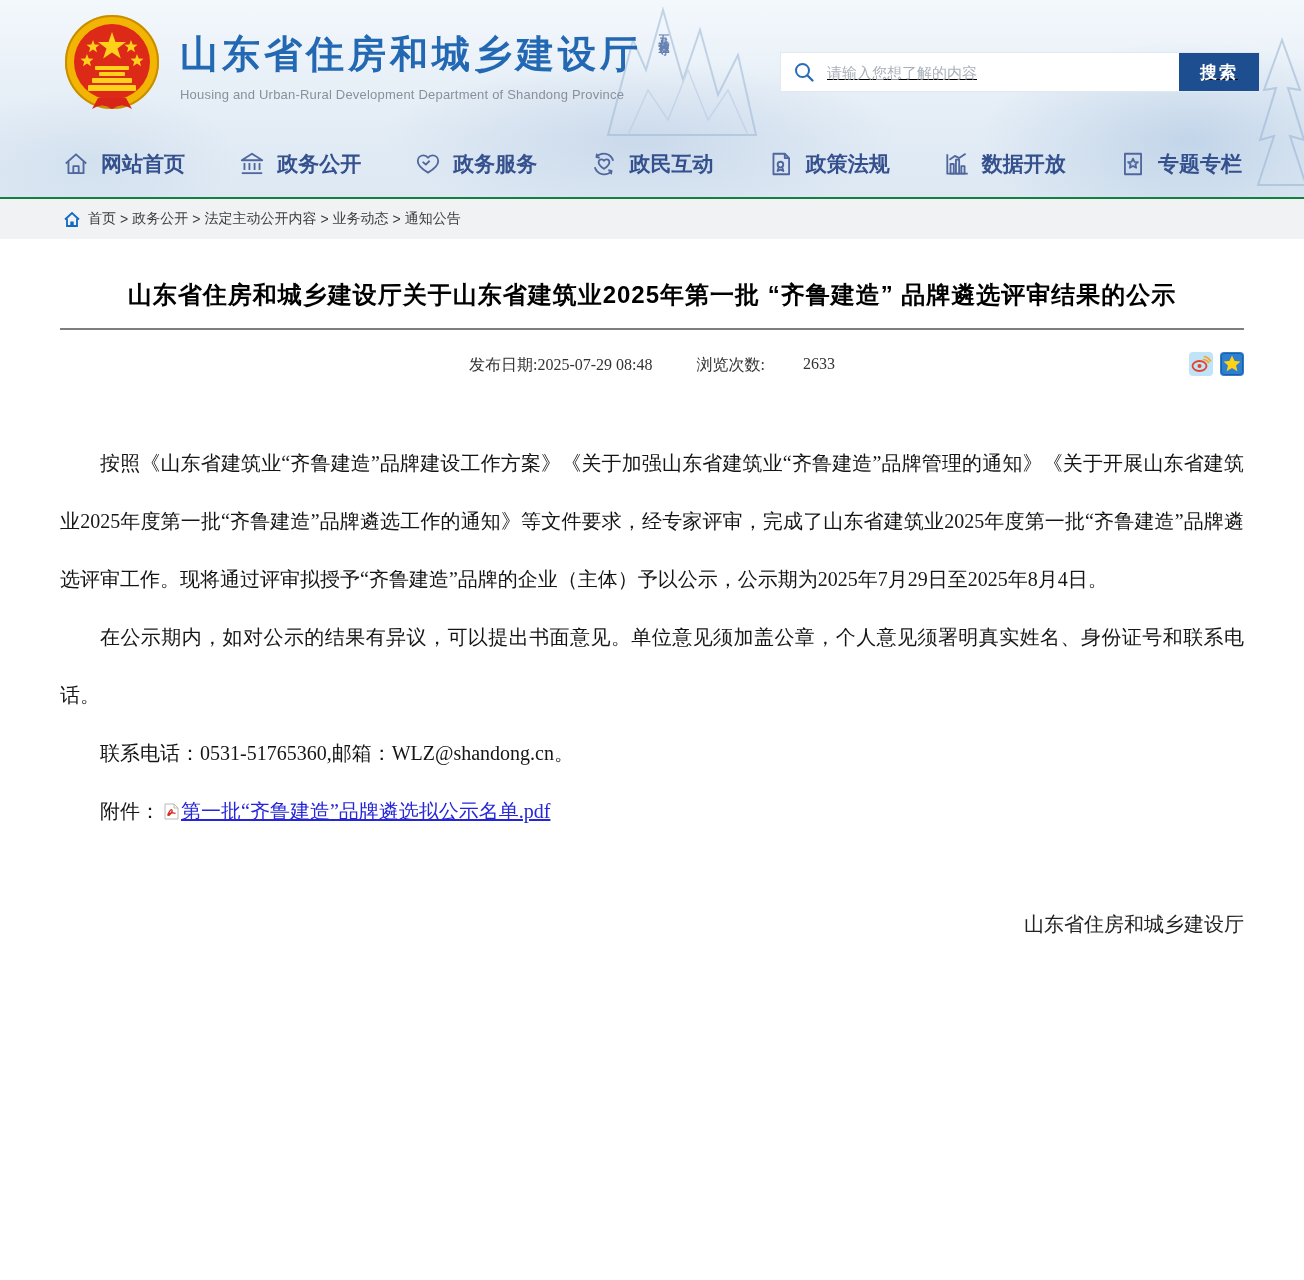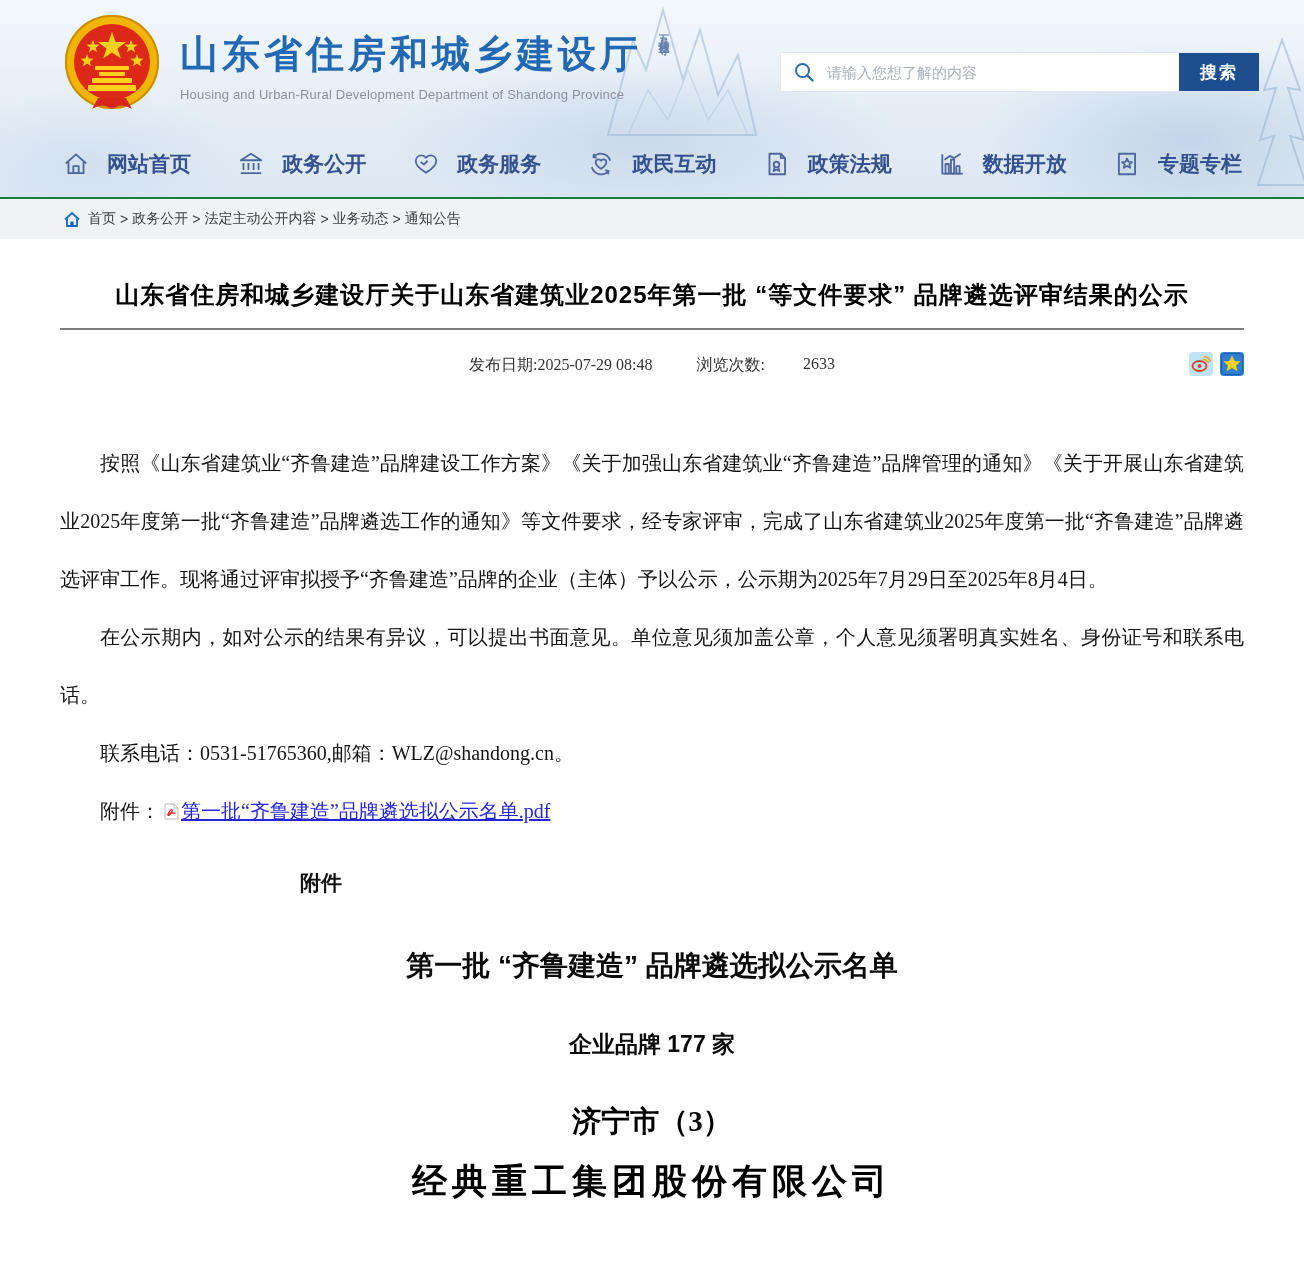--- a/index.html
+++ b/index.html
@@ -24,30 +24,30 @@
   .decor-seal {
     position:absolute; left:656px; top:26px; writing-mode:vertical-rl;
     font-size:11px; color:#4d6ea6; letter-spacing:3px; font-weight:bold; opacity:.85;
   }
   .logo-row { position:absolute; top:14px; left:62px; display:flex; align-items:center; }
   .titles { margin-left:18px; }
   .site-title { font-size:38px; font-weight:bold; color:#2268b2; letter-spacing:4px; }
   .site-subtitle { font-size:13px; color:#8a909b; margin-top:7px; letter-spacing:.2px; }
   
   .search-box { position:absolute; top:52px; right:44px; width:480px; height:40px;
-    display:flex; background:#fff; border:1px solid #e2e8ef; }
+    display:flex; background:#fff; border:1px solid #e2e8ef;text-decoration:underline; }
   .search-icon-wrap { width:46px; display:flex; align-items:center; justify-content:center; }
   .search-input { flex:1; border:none; outline:none; font-size:15px; color:#555; background:transparent; }
   .search-input::placeholder { color:#a9b0ba; }
   .search-btn { width:80px; background:#1d4f90; color:#fff; font-size:17px; font-weight:bold;
     border:none; cursor:pointer; letter-spacing:2px; }
   
   .nav { position:absolute; left:0; right:0; bottom:0; height:66px; display:flex;
     align-items:center; justify-content:space-between; padding:0 62px; }
-  .nav-item { display:flex; align-items:center; gap:17px; cursor:pointer; }
+  .nav-item { display:flex; align-items:center; gap:11px; cursor:pointer; }
   .nav-label { font-size:21px; font-weight:bold; color:#34508d; }
   
   .crumb-band { height:42px; background:#f1f2f4; border-top:2px solid #15803d;
     display:flex; align-items:center; padding-left:64px; }
   .crumb { display:flex; align-items:center; gap:4px; font-size:14px; color:#3c3c3c; }
   .crumb-link { cursor:pointer; }
   .crumb-sep { color:#3c3c3c; }
   
   .content { padding:0 60px; }
   .article-title { margin-top:40px; text-align:center; font-size:24px; font-weight:bold;
@@ -201,21 +201,21 @@
     <span class="crumb-sep">&gt;</span>
     <span class="crumb-link">法定主动公开内容</span>
     <span class="crumb-sep">&gt;</span>
     <span class="crumb-link">业务动态</span>
     <span class="crumb-sep">&gt;</span>
     <span class="crumb-link">通知公告</span>
   </div>
 </div>
 
 <div class="content">
-  <div class="article-title">山东省住房和城乡建设厅关于山东省建筑业2025年第一批 “等文件要求” 品牌遴选评审结果的公示</div>
+  <div class="article-title">山东省住房和城乡建设厅关于山东省建筑业2025年第一批 “齐鲁建造” 品牌遴选评审结果的公示</div>
   <div class="title-rule"></div>
 
   <div class="meta-row">
     <span>发布日期:2025-07-29 08:48</span>
     <span class="meta-views">
       <span>浏览次数:</span>
       <span>2633</span>
     </span>
     <span class="share-icons">
       <svg class="share-btn" width="24" height="24" viewBox="0 0 24 24">
@@ -243,25 +243,18 @@
     <span class="attachment-link">
       <svg class="pdf-glyph" width="15" height="17" viewBox="0 0 15 17">
         <path d="M1 1 H10 L14 5 V16 H1 Z" fill="#fff" stroke="#b9b9b9" stroke-width="1"></path>
         <path d="M10 1 V5 H14" fill="none" stroke="#b9b9b9" stroke-width="1"></path>
         <path d="M3.5 12.5 C5 9 7 5.5 8 7 C9 8.5 5 13.5 4 12 C3 10.5 9.5 9 11.5 10.5" fill="none" stroke="#d92b1c" stroke-width="1.3"></path>
       </svg>
       <span>第一批“齐鲁建造”品牌遴选拟公示名单.pdf</span>
     </span>
   </div>
 
-  <div class="preview">
-    <div class="appendix-label">附件</div>
-    <div class="preview-heading">第一批 “齐鲁建造” 品牌遴选拟公示名单</div>
-    <div class="preview-sub">企业品牌 177 家</div>
-    <div class="preview-city">济宁市（3）</div>
-    <div class="preview-company">经典重工集团股份有限公司</div>
-  </div>
 
   <div class="sign-block">
     <div>山东省住房和城乡建设厅</div>
 
   </div>
 </div>
 
 </body></html>

